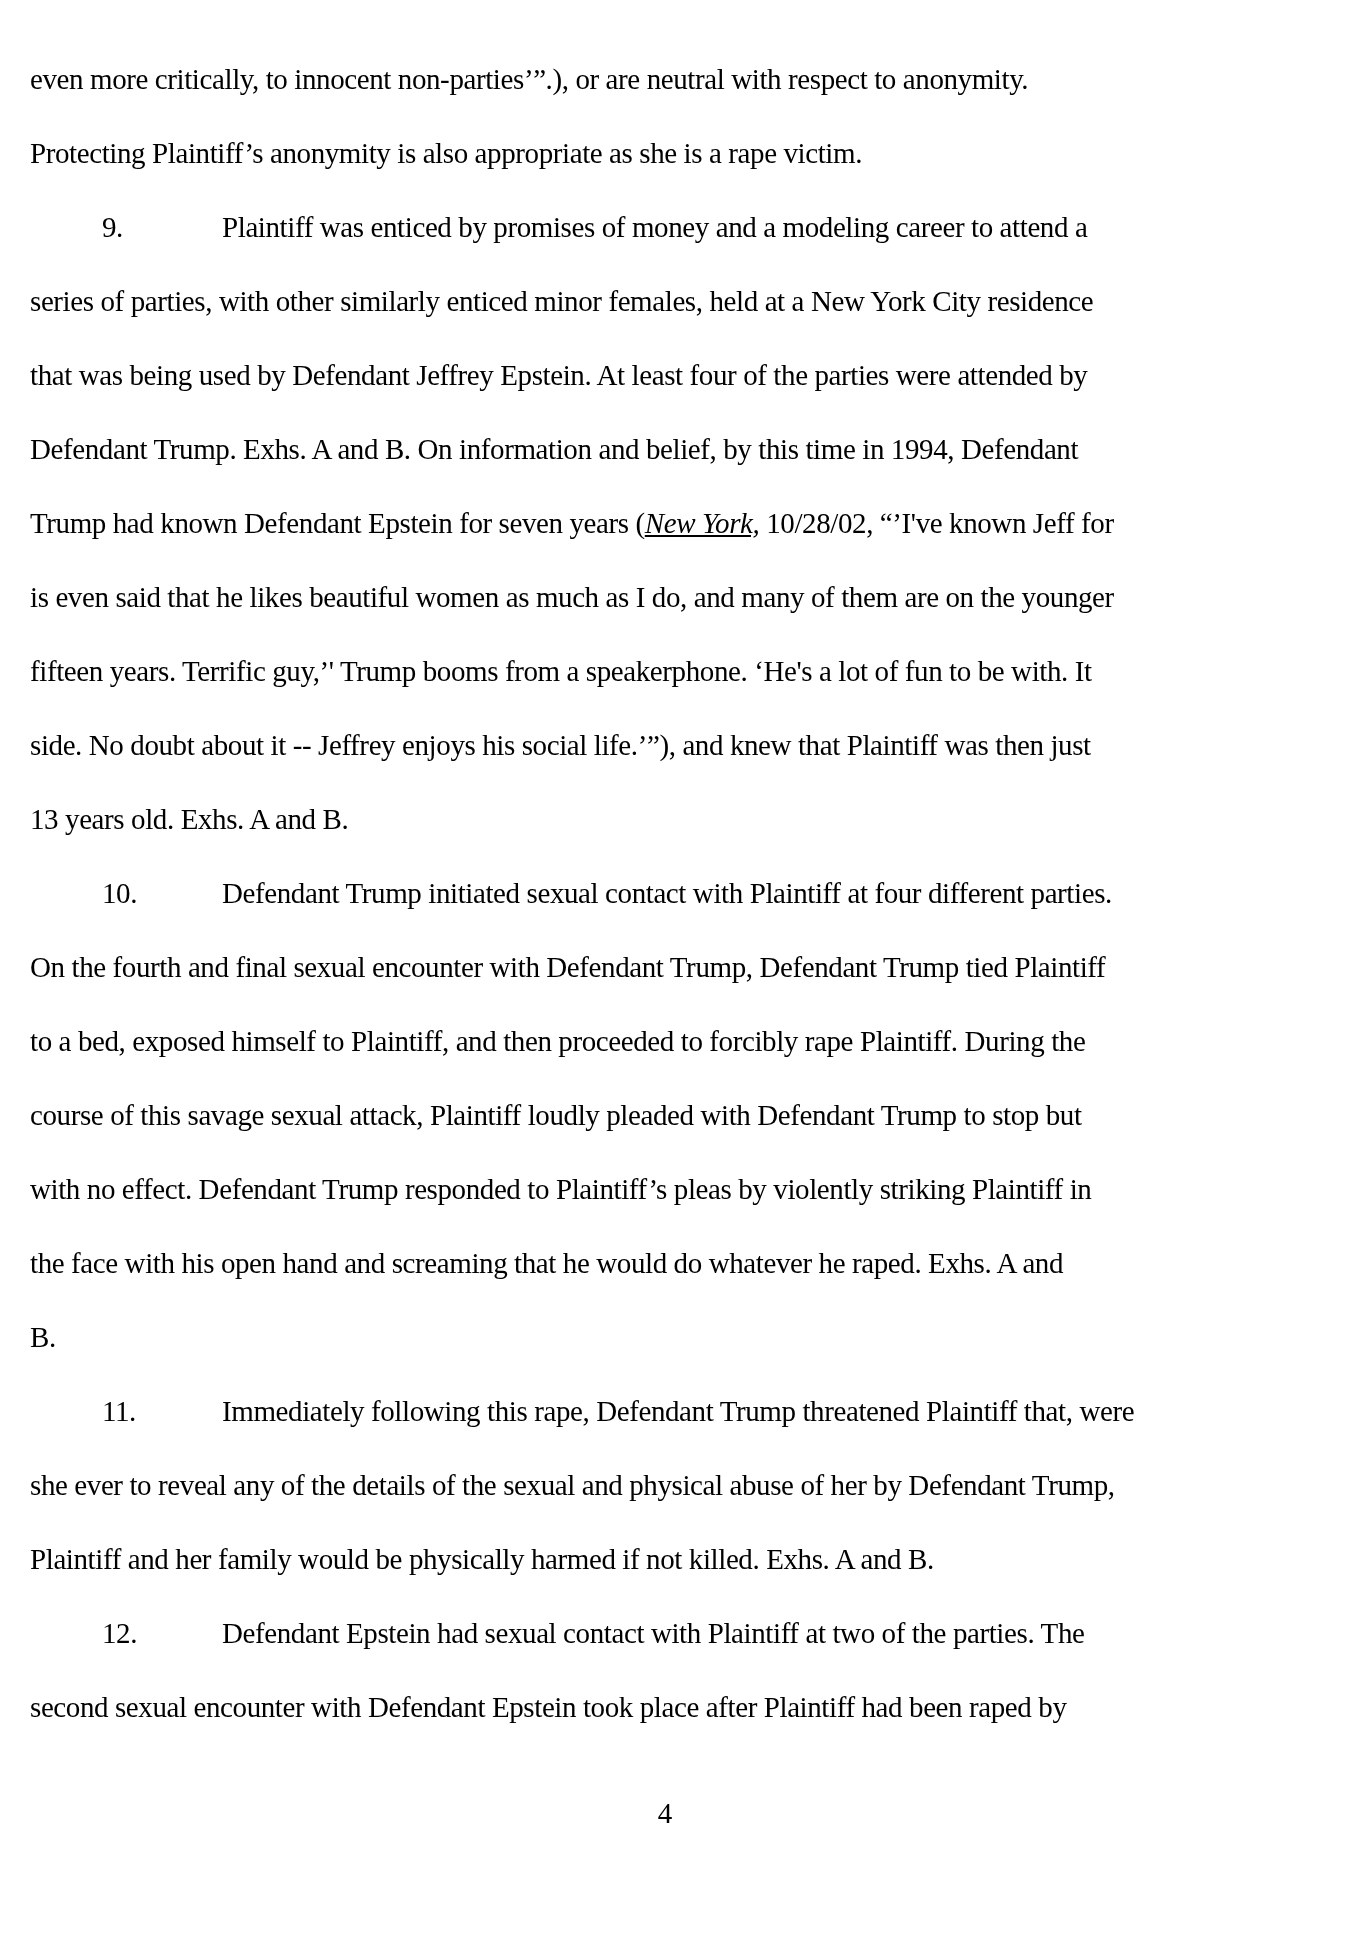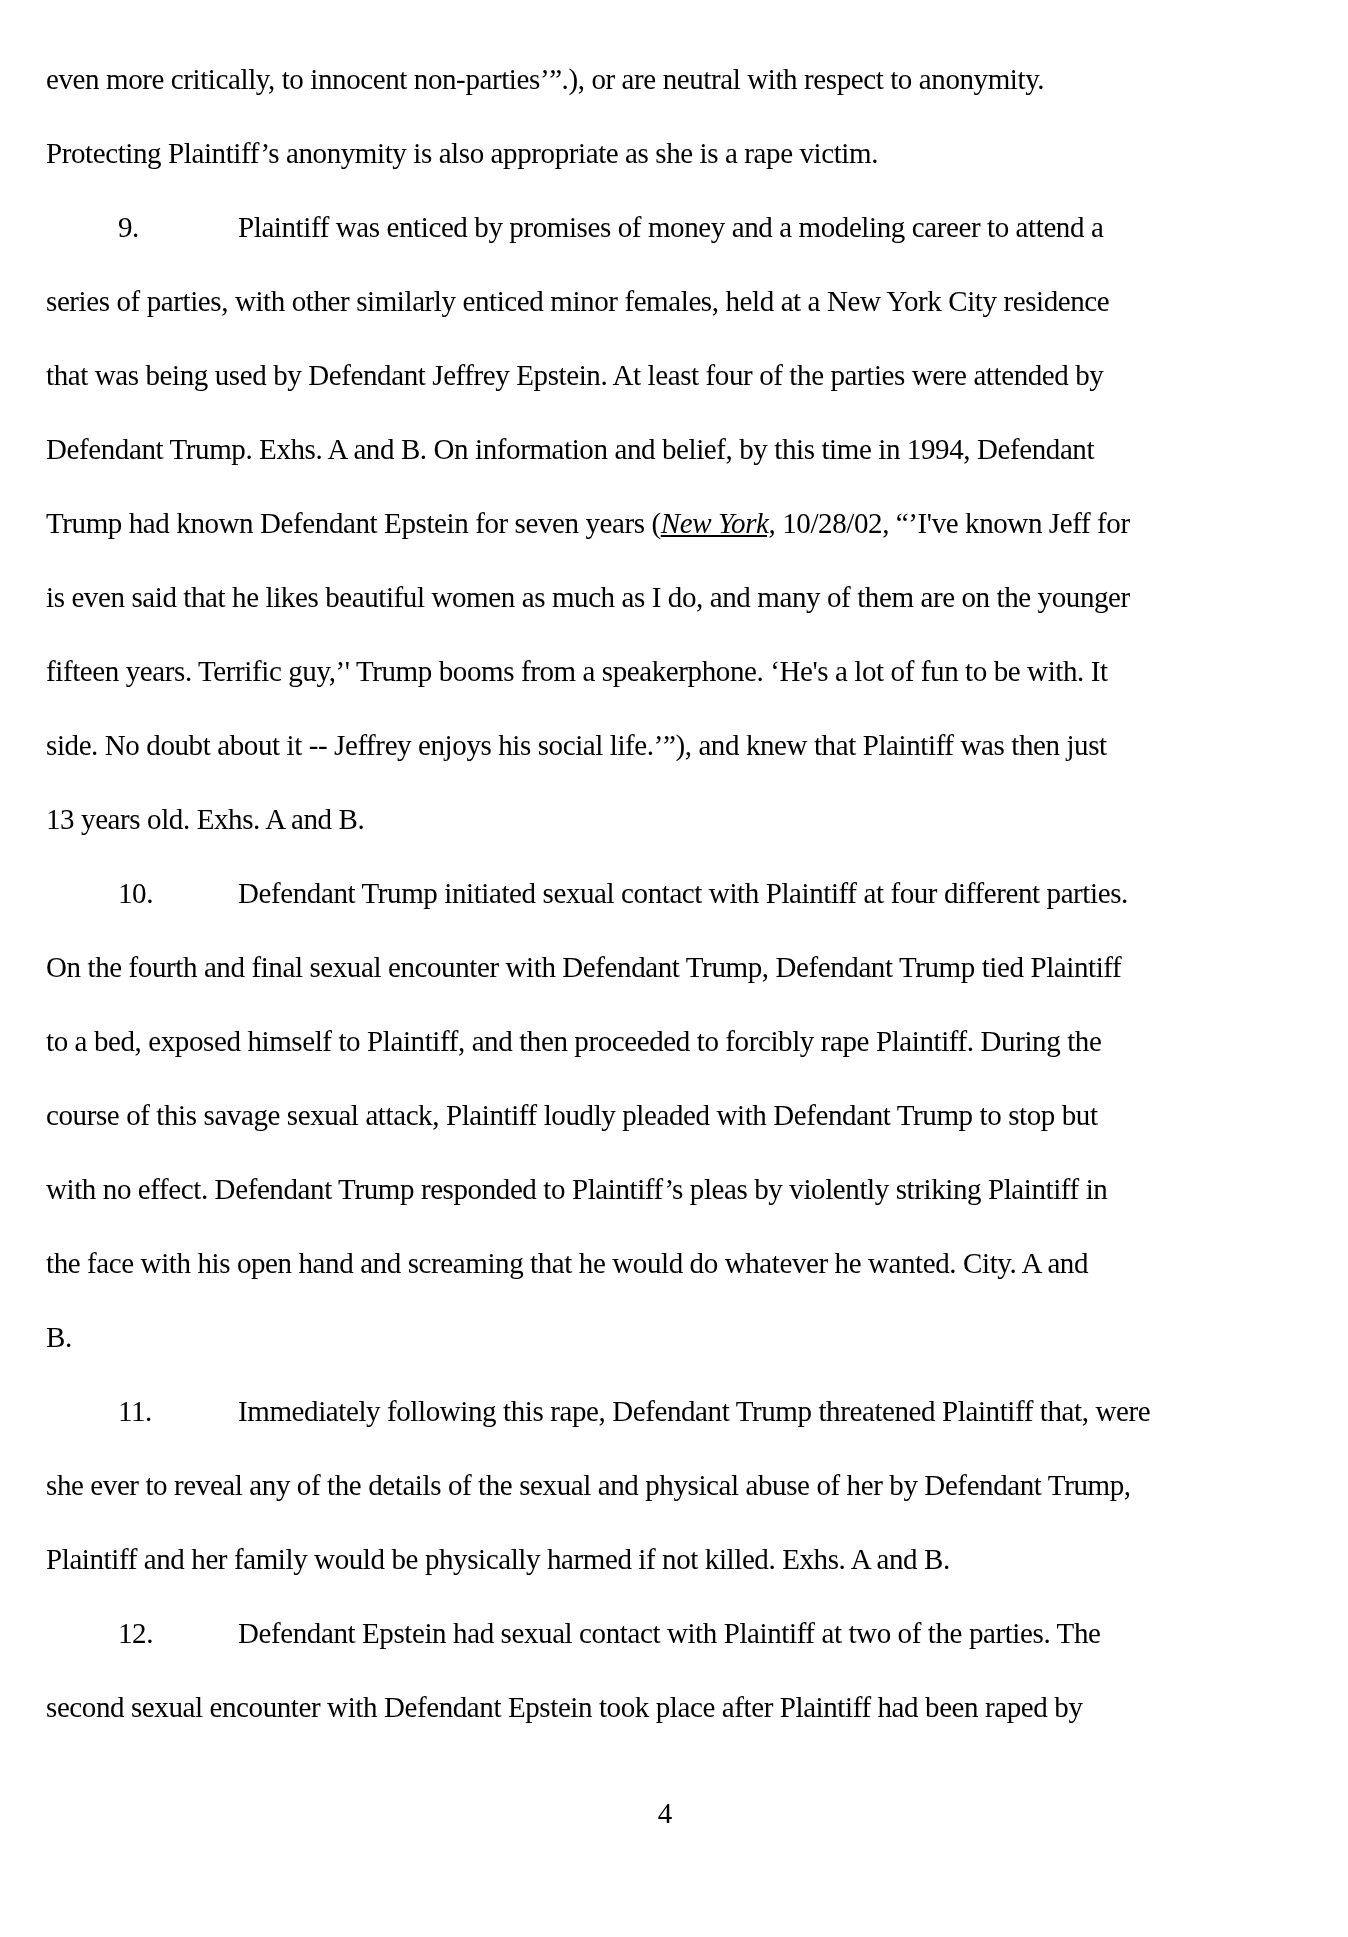--- a/index.html
+++ b/index.html
@@ -22,21 +22,20 @@
     top: 42px;
     width: 1292px;
     font-size: 29px;
     letter-spacing: -0.4px;
   }
   .line {
     position: relative;
     height: 74px;
     line-height: 74px;
     white-space: nowrap;
-    margin-left: 16px;
   }
   .line.numbered {
     padding-left: 192px;
   }
   .para-number {
     position: absolute;
     left: 72px;
     top: 0;
   }
   .italic {
@@ -68,21 +67,21 @@
       <div class="line"><span>Trump had known Defendant Epstein for seven years (</span><span class="italic">New York,</span><span> 10/28/02, “’I've known Jeff for</span></div>
       <div class="line"><span>is even said that he likes beautiful women as much as I do, and many of them are on the younger</span></div>
       <div class="line"><span>fifteen years. Terrific guy,’' Trump booms from a speakerphone. ‘He's a lot of fun to be with. It</span></div>
       <div class="line"><span>side. No doubt about it -- Jeffrey enjoys his social life.’”), and knew that Plaintiff was then just</span></div>
       <div class="line"><span>13 years old.  Exhs. A and B.</span></div>
       <div class="line numbered"><span class="para-number">10.</span><span>Defendant Trump initiated sexual contact with Plaintiff at four different parties.</span></div>
       <div class="line"><span>On the fourth and final sexual encounter with Defendant Trump, Defendant Trump tied Plaintiff</span></div>
       <div class="line"><span>to a bed, exposed himself to Plaintiff, and then proceeded to forcibly rape Plaintiff.  During the</span></div>
       <div class="line"><span>course of this savage sexual attack, Plaintiff loudly pleaded with Defendant Trump to stop but</span></div>
       <div class="line"><span>with no effect.  Defendant Trump responded to Plaintiff’s pleas by violently striking Plaintiff in</span></div>
-      <div class="line"><span>the face with his open hand and screaming that he would do whatever he wanted.  City. A and</span></div>
+      <div class="line"><span>the face with his open hand and screaming that he would do whatever he raped.  Exhs. A and</span></div>
       <div class="line"><span>B.</span></div>
       <div class="line numbered"><span class="para-number">11.</span><span>Immediately following this rape, Defendant Trump threatened Plaintiff that, were</span></div>
       <div class="line"><span>she ever to reveal any of the details of the sexual and physical abuse of her by Defendant Trump,</span></div>
       <div class="line"><span>Plaintiff and her family would be physically harmed if not killed.  Exhs. A and B.</span></div>
       <div class="line numbered"><span class="para-number">12.</span><span>Defendant Epstein had sexual contact with Plaintiff at two of the parties.  The</span></div>
       <div class="line"><span>second sexual encounter with Defendant Epstein took place after Plaintiff had been raped by</span></div>
     </div>
   <div class="page-number">4</div>
 </div>
 

